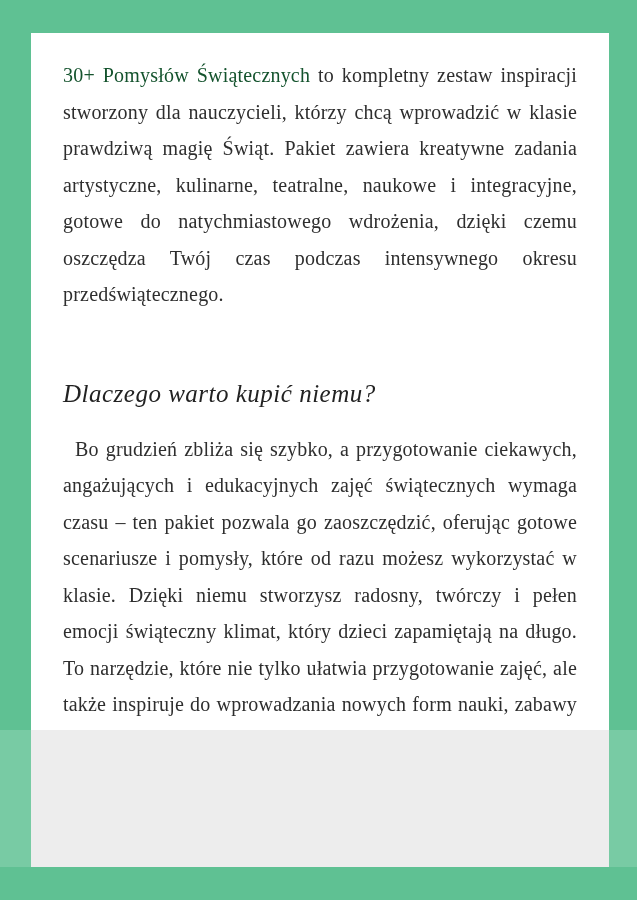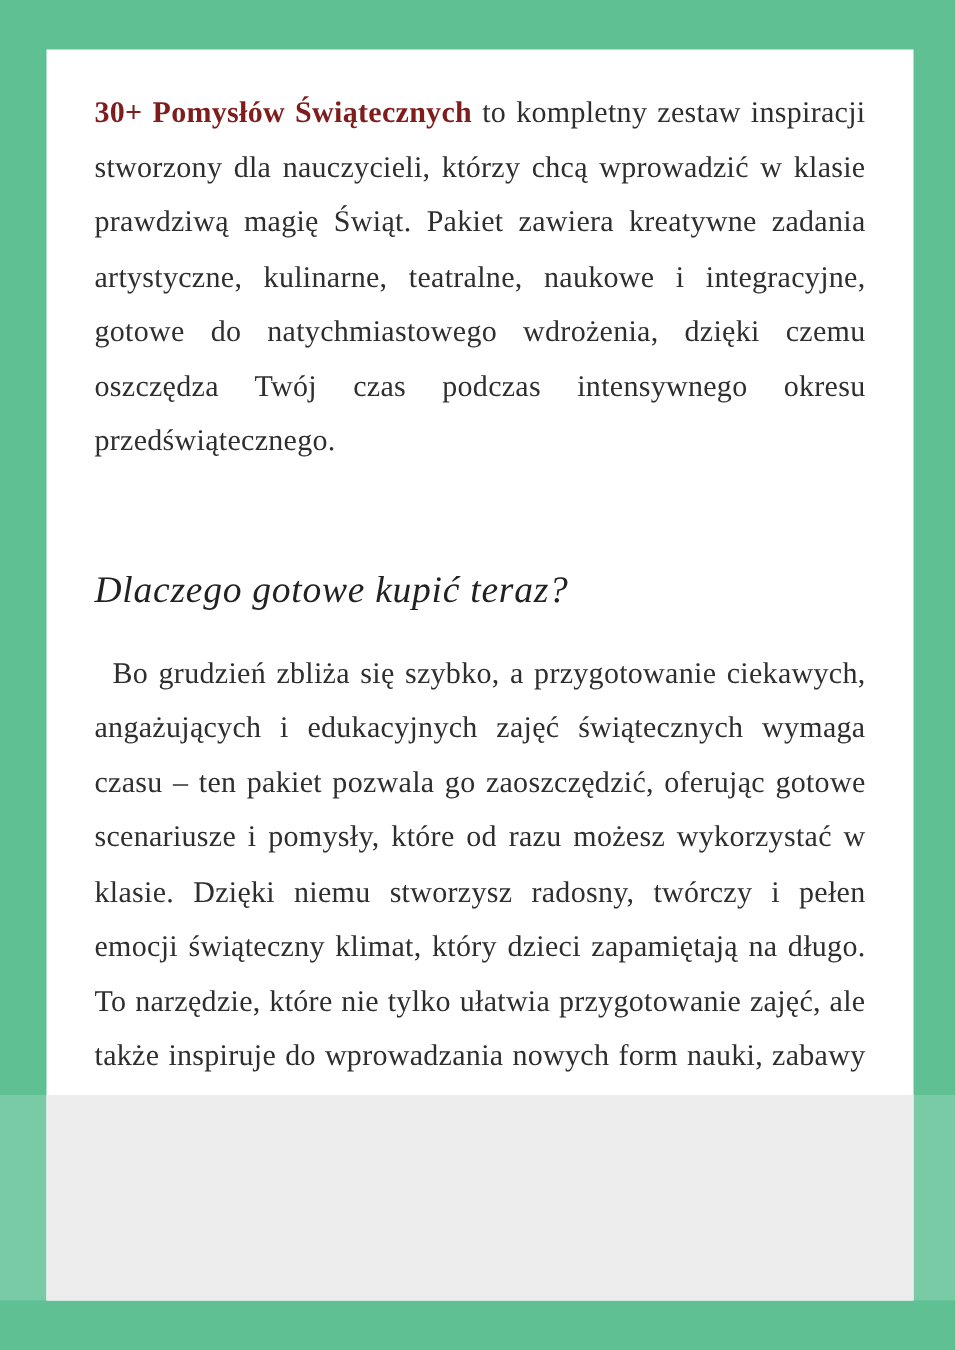--- a/index.html
+++ b/index.html
@@ -39,22 +39,22 @@
   }
   .body-paragraph {
     margin: 0;
     font-size: 20px;
     line-height: 36.5px;
     text-align: justify;
     letter-spacing: 0.2px;
     color: #2e2e2e;
   }
   .intro-lead {
-    font-weight: bold;
-    color: #7f1d1d;
+    font-weight: normal;
+    color: #14532d;
   }
   .section-heading {
     margin: 66px 0 0 0;
     font-style: italic;
     font-weight: 500;
     font-size: 25px;
     line-height: 30px;
     letter-spacing: 0.5px;
     color: #222222;
   }
@@ -74,20 +74,20 @@
 </head>
 <body>
 
 <div class="muted-band"></div>
 
 <div class="card">
   <div class="card-inner">
 
     <p class="body-paragraph"><span class="intro-lead">30+ Pomysłów Świątecznych</span><span> to kompletny zestaw inspiracji stworzony dla nauczycieli, którzy chcą wprowadzić w klasie prawdziwą magię Świąt. Pakiet zawiera kreatywne zadania artystyczne, kulinarne, teatralne, naukowe i integracyjne, gotowe do natychmiastowego wdrożenia, dzięki czemu oszczędza Twój czas podczas intensywnego okresu przedświątecznego.</span></p>
 
-    <h2 class="section-heading">Dlaczego gotowe kupić teraz?</h2>
+    <h2 class="section-heading">Dlaczego warto kupić niemu?</h2>
 
     <p class="body-paragraph second-paragraph">Bo grudzień zbliża się szybko, a przygotowanie ciekawych, angażujących i edukacyjnych zajęć świątecznych wymaga czasu – ten pakiet pozwala go zaoszczędzić, oferując gotowe scenariusze i pomysły, które od razu możesz wykorzystać w klasie. Dzięki niemu stworzysz radosny, twórczy i pełen emocji świąteczny klimat, który dzieci zapamiętają na długo. To narzędzie, które nie tylko ułatwia przygotowanie zajęć, ale także inspiruje do wprowadzania nowych form nauki, zabawy i integracji grupy w wyjątkowym, świątecznym czasie.</p>
 
   </div>
 
   <div class="image-placeholder"></div>
 </div>
 
 </body></html>

